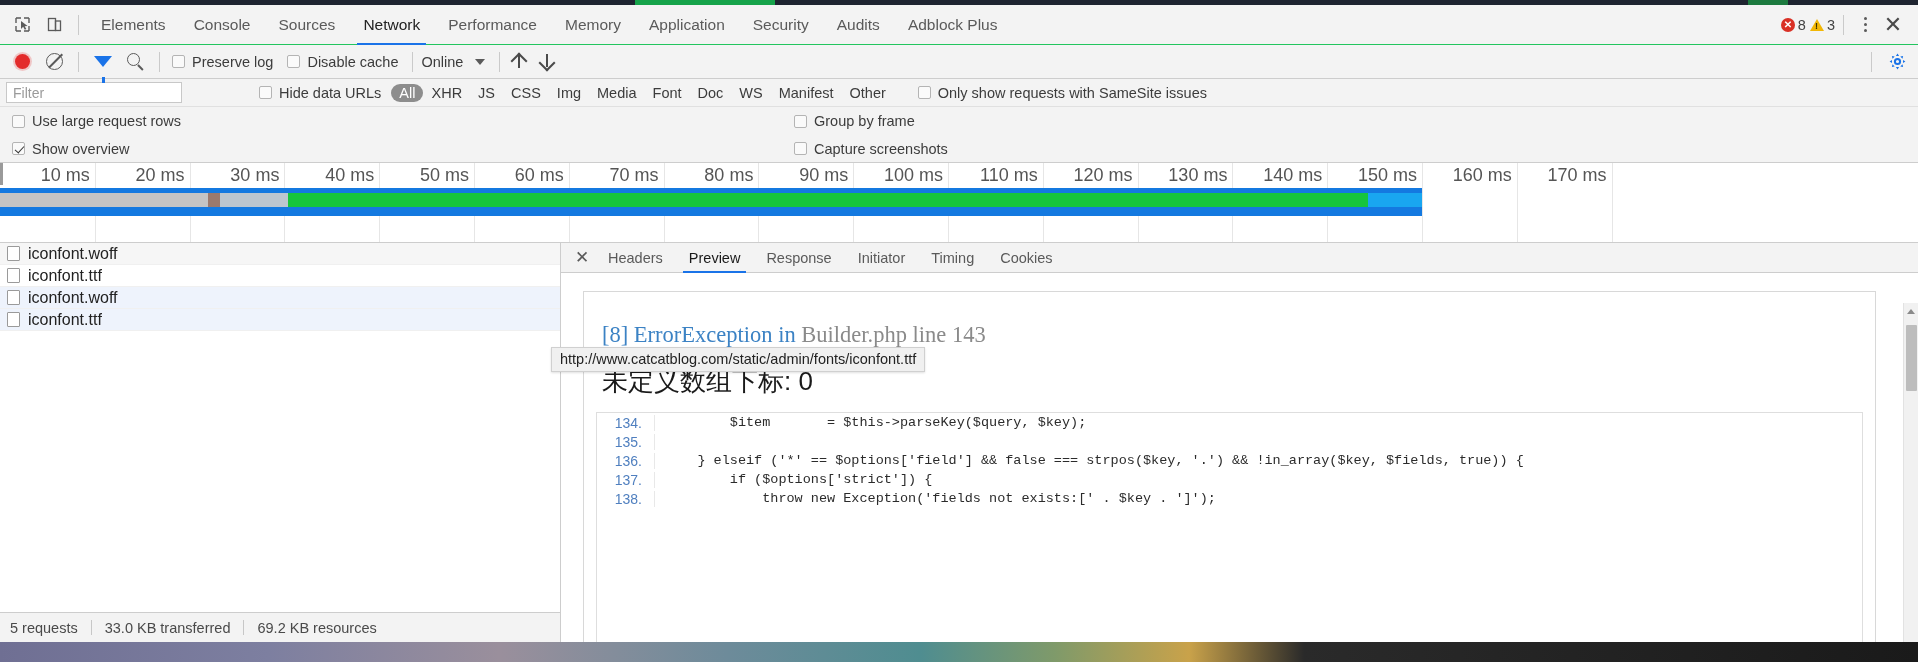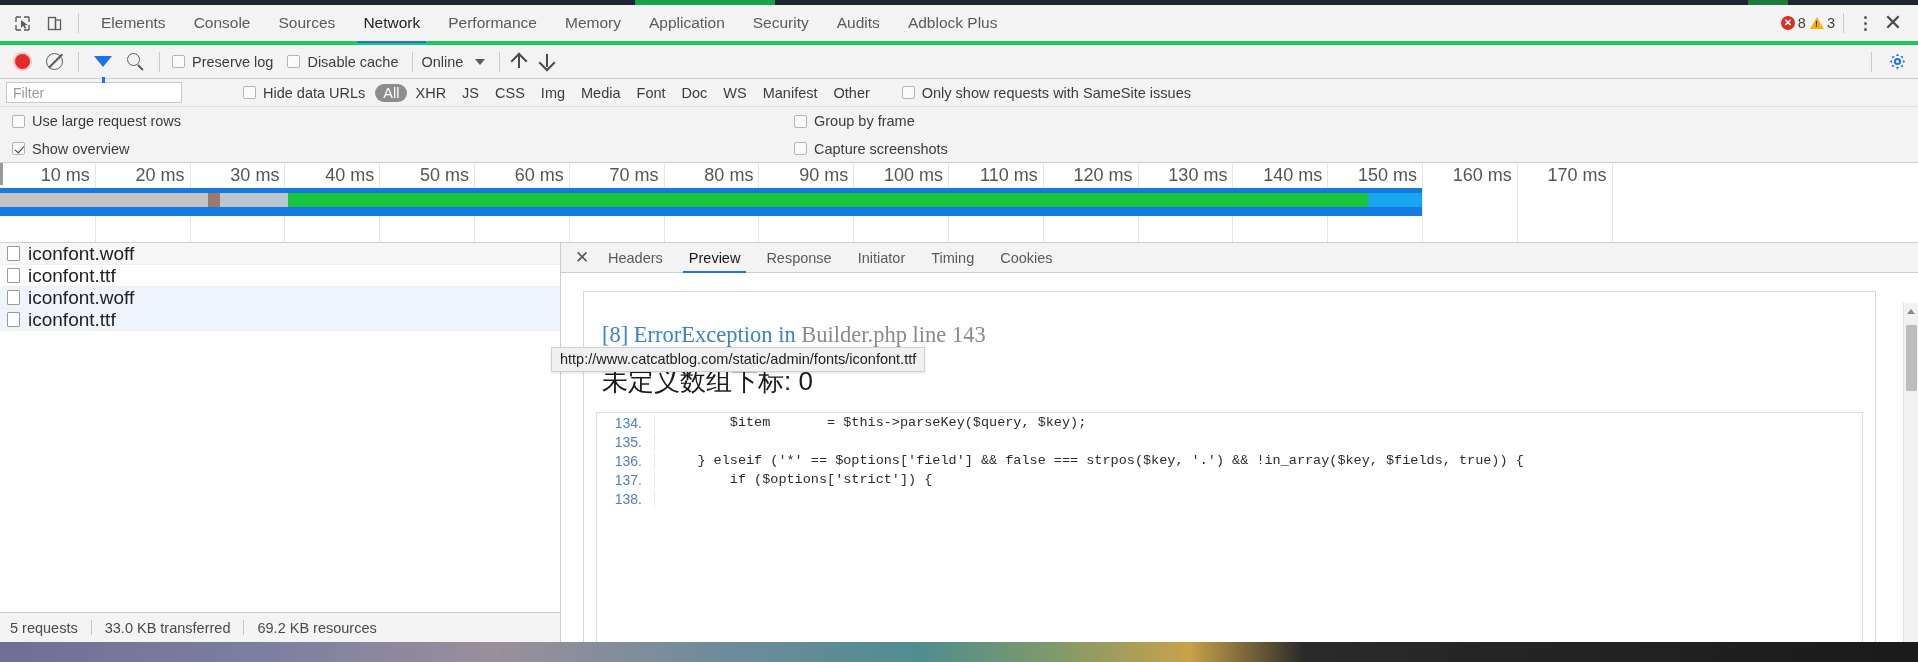--- a/index.html
+++ b/index.html
@@ -34,21 +34,21 @@
   .devtools {
     position: absolute; left: 0; top: 5px; width: 1918px; height: 637px;
     background: #ffffff;
     display: flex; flex-direction: column;
   }
 
   
   .tabbar {
     height: 40px; min-height: 40px;
     background: #f3f3f3;
-    border-bottom: 4px solid #22c55e;
+    border-bottom: 1px solid #22c55e;
     display: flex; align-items: center;
     padding: 0 6px;
     position: relative;
   }
   .icon-btn {
     width: 32px; height: 30px;
     display: flex; align-items: center; justify-content: center;
     cursor: pointer;
   }
   .sep-v {
@@ -211,21 +211,21 @@
   }
   .reqhead {
     height: 28px; min-height:28px; background: #f3f3f3;
     border-bottom: 1px solid #cdcdcd;
     display: flex; align-items: center; font-size: 14.5px; color: #3c3c3c;
     padding-left: 8px;
   }
   .reqlist { flex: 1; overflow: hidden; }
   .reqrow {
     height: 22px; display: flex; align-items: center; gap: 8px;
-    padding-left: 7px; font-size: 19px; color: #222;
+    padding-left: 7px; font-size: 16px; color: #222;
     border-bottom: 1px solid #f0f0f0; cursor: pointer;
   }
   .reqrow.odd { background: #f6f6f6; }
   .reqrow.even { background: #ffffff; }
   .reqrow.hovered { background: #eef3fc; }
   .reqrow.error { background: #fdecec; color: #d93025; }
   .doc-ico {
     width: 13px; height: 15px; border: 1px solid #9a9a9a; background: #fff;
     flex: none; border-radius: 1px;
   }
@@ -422,21 +422,21 @@
           <svg width="17" height="17" viewBox="0 0 17 17">
             <circle cx="8.5" cy="8.5" r="2.6" fill="none" stroke="#1a73e8" stroke-width="2"></circle>
             <path d="M8.5 0.6 l1.6 2.4 h-3.2 z M8.5 16.4 l1.6 -2.4 h-3.2 z M0.6 8.5 l2.4 1.6 v-3.2 z M16.4 8.5 l-2.4 1.6 v-3.2 z M2.9 2.9 l2.8 0.6 l-2.2 2.2 z M14.1 14.1 l-2.8 -0.6 l2.2 -2.2 z M14.1 2.9 l-0.6 2.8 l-2.2 -2.2 z M2.9 14.1 l0.6 -2.8 l2.2 2.2 z" fill="#1a73e8"></path>
           </svg>
         </div>
       </div>
     </div>
 
     <div class="filterbar">
       <input class="filter-input" type="text" placeholder="Filter" style="">
-      <label class="lblck" style="margin-left:18px;padding-left:43px;">
+      <label class="lblck" style="margin-left:34px;padding-left:43px;">
         <span class="cbx"></span>
         <span>Hide data URLs</span>
       </label>
       <div class="typechips" style="margin-left:10px;">
         <span class="chip active">All</span>
         <span class="chip">XHR</span>
         <span class="chip">JS</span>
         <span class="chip">CSS</span>
         <span class="chip">Img</span>
         <span class="chip">Media</span>
@@ -591,21 +591,21 @@
             <div class="errtitle">
               <a href="#">[8] ErrorException in</a>
               <span>Builder.php line 143</span>
             </div>
             <div class="errsub">未定义数组下标: 0</div>
             <div class="codeblock" id="codeblock">
                 <div class="codeline"><span class="lineno">134.</span><span class="linecode">        $item       = $this-&gt;parseKey($query, $key);</span></div>
                 <div class="codeline"><span class="lineno">135.</span></div>
                 <div class="codeline"><span class="lineno">136.</span><span class="linecode">    } elseif ('*' == $options['field'] &amp;&amp; false === strpos($key, '.') &amp;&amp; !in_array($key, $fields, true)) {</span></div>
                 <div class="codeline"><span class="lineno">137.</span><span class="linecode">        if ($options['strict']) {</span></div>
-                <div class="codeline"><span class="lineno">138.</span></div>
+                <div class="codeline"><span class="lineno">138.</span><span class="linecode">            throw new Exception('fields not exists:[' . $key . ']');</span></div>
               </div>
           </div>
           <div class="vscroll">
             <div class="up"></div>
             <div class="vthumb"></div>
           </div>
         </div>
       </div>
     </div>
   </div>

